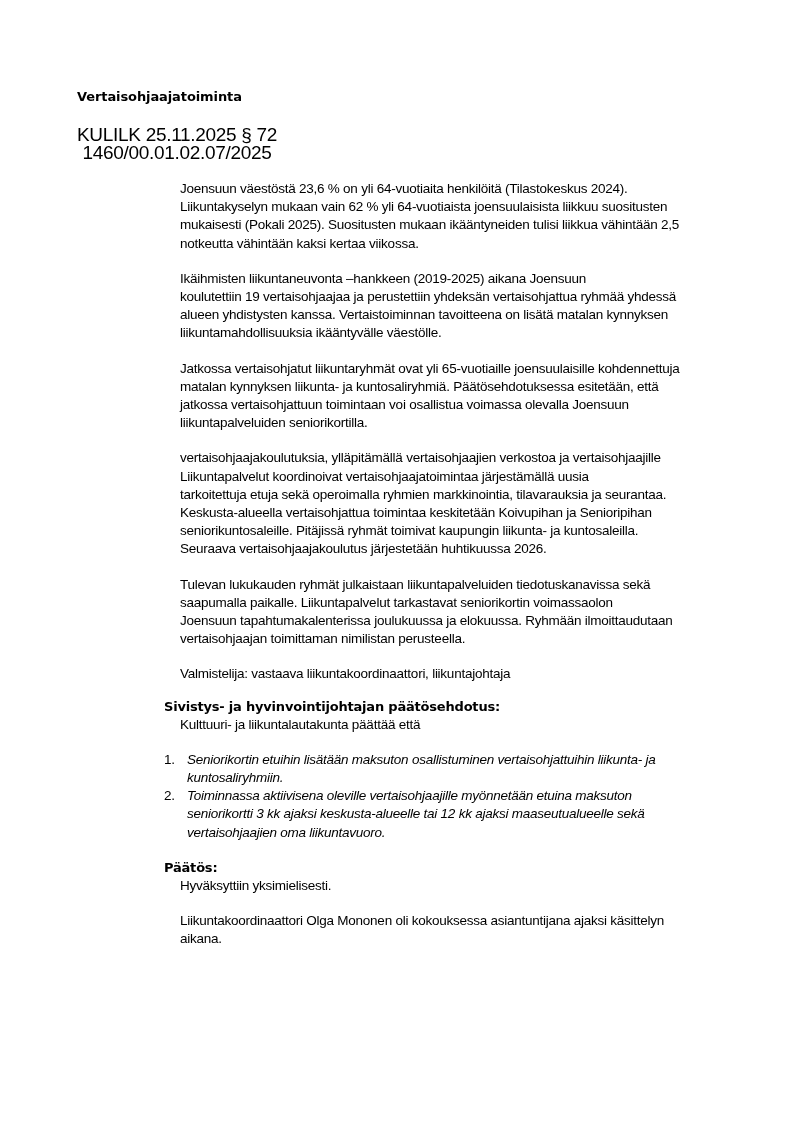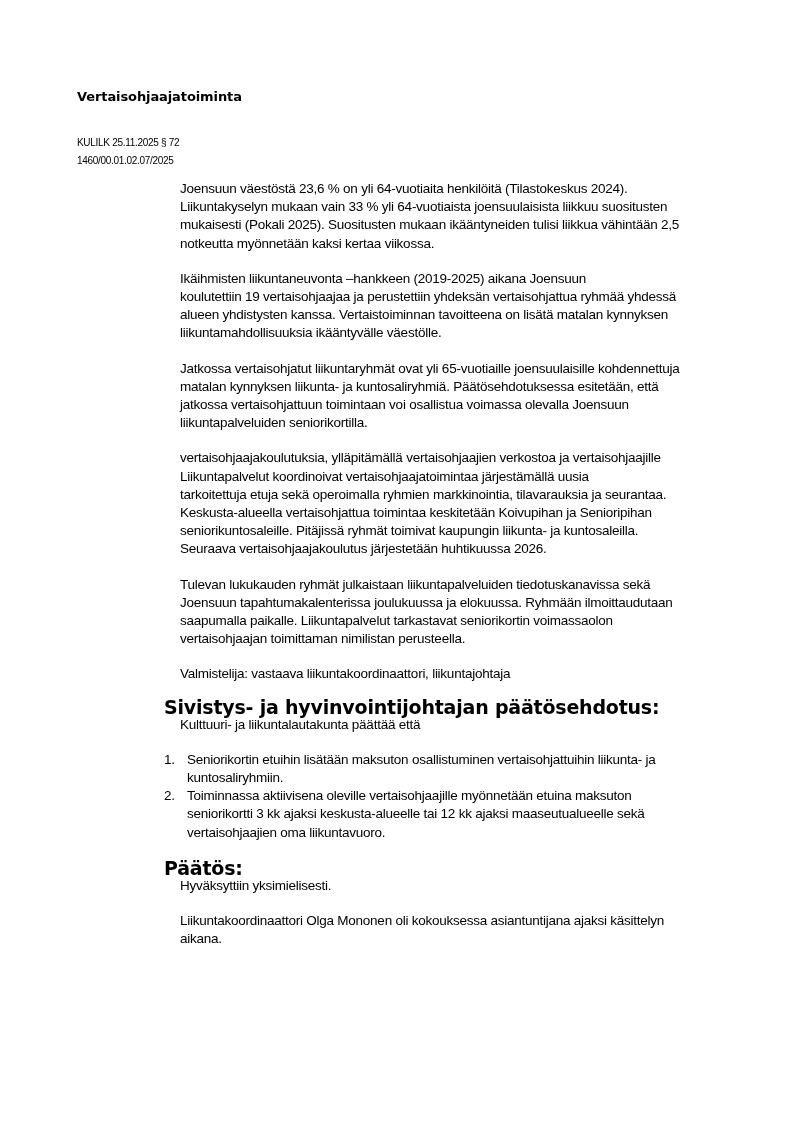--- a/index.html
+++ b/index.html
@@ -27,82 +27,83 @@
       top: 89px;
       font-family: "DejaVu Sans", sans-serif;
       font-weight: bold;
       font-size: 13px;
       line-height: 16px;
       letter-spacing: -0.1px;
     }
     .meta {
       position: absolute;
       left: 77px;
-      top: 134px;
-      font-size: 10px;
+      top: 126px;
+      font-size: 19px;
       line-height: 18px;
       letter-spacing: -0.3px;
+      text-align: center;
     }
     .meta div { white-space: nowrap; }
     .body {
       position: absolute;
       left: 164px;
       top: 180px;
       width: 580px;
       font-size: 13.5px;
       line-height: 18.2px;
       letter-spacing: -0.25px;
     }
     .para {
       margin: 0 0 17px 16px;
     }
     .para .ln { display: block; white-space: nowrap; }
     .heading {
       font-family: "DejaVu Sans", sans-serif;
       font-weight: bold;
-      font-size: 19px;
+      font-size: 13px;
       line-height: 18px;
       letter-spacing: -0.2px;
     }
     .proposal-block { margin-top: -3px; }
     ol.decisions {
       list-style: none;
       margin: 0 0 17px 0;
       padding: 0;
     }
     ol.decisions li {
       position: relative;
       padding-left: 23px;
     }
     ol.decisions li .num {
       position: absolute;
       left: 0;
       top: 0;
     }
-    ol.decisions li .ln { display: block; white-space: nowrap; }
+    ol.decisions li .ln { display: block; white-space: nowrap; font-style: italic; }
   </style>
 </head>
 <body>
 
 <div class="page">
 
   <div class="title">Vertaisohjaajatoiminta</div>
 
   <div class="meta">
     <div>KULILK 25.11.2025 § 72</div>
     <div>1460/00.01.02.07/2025</div>
   </div>
 
   <div class="body">
 
     <div class="para">
       <span class="ln">Joensuun väestöstä 23,6 % on yli 64-vuotiaita henkilöitä (Tilastokeskus 2024).</span>
-      <span class="ln">Liikuntakyselyn mukaan vain 33 % yli 64-vuotiaista joensuulaisista liikkuu suositusten</span>
+      <span class="ln">Liikuntakyselyn mukaan vain 62 % yli 64-vuotiaista joensuulaisista liikkuu suositusten</span>
       <span class="ln">mukaisesti (Pokali 2025). Suositusten mukaan ikääntyneiden tulisi liikkua vähintään 2,5</span>
-      <span class="ln">notkeutta myönnetään kaksi kertaa viikossa.</span>
+      <span class="ln">notkeutta vähintään kaksi kertaa viikossa.</span>
     </div>
 
     <div class="para">
       <span class="ln">Ikäihmisten liikuntaneuvonta –hankkeen (2019-2025) aikana Joensuun</span>
       <span class="ln">koulutettiin 19 vertaisohjaajaa ja perustettiin yhdeksän vertaisohjattua ryhmää yhdessä</span>
       <span class="ln">alueen yhdistysten kanssa. Vertaistoiminnan tavoitteena on lisätä matalan kynnyksen</span>
       <span class="ln">liikuntamahdollisuuksia ikääntyvälle väestölle.</span>
     </div>
 
     <div class="para">
@@ -116,22 +117,22 @@
       <span class="ln">vertaisohjaajakoulutuksia, ylläpitämällä vertaisohjaajien verkostoa ja vertaisohjaajille</span>
       <span class="ln">Liikuntapalvelut koordinoivat vertaisohjaajatoimintaa järjestämällä uusia</span>
       <span class="ln">tarkoitettuja etuja sekä operoimalla ryhmien markkinointia, tilavarauksia ja seurantaa.</span>
       <span class="ln">Keskusta-alueella vertaisohjattua toimintaa keskitetään Koivupihan ja Senioripihan</span>
       <span class="ln">seniorikuntosaleille. Pitäjissä ryhmät toimivat kaupungin liikunta- ja kuntosaleilla.</span>
       <span class="ln">Seuraava vertaisohjaajakoulutus järjestetään huhtikuussa 2026.</span>
     </div>
 
     <div class="para">
       <span class="ln">Tulevan lukukauden ryhmät julkaistaan liikuntapalveluiden tiedotuskanavissa sekä</span>
+      <span class="ln">saapumalla paikalle. Liikuntapalvelut tarkastavat seniorikortin voimassaolon</span>
       <span class="ln">Joensuun tapahtumakalenterissa joulukuussa ja elokuussa. Ryhmään ilmoittaudutaan</span>
-      <span class="ln">saapumalla paikalle. Liikuntapalvelut tarkastavat seniorikortin voimassaolon</span>
       <span class="ln">vertaisohjaajan toimittaman nimilistan perusteella.</span>
     </div>
 
     <div class="para">
       <span class="ln">Valmistelija: vastaava liikuntakoordinaattori, liikuntajohtaja</span>
     </div>
 
     <div class="proposal-block">
       <div class="heading">Sivistys- ja hyvinvointijohtajan päätösehdotus:</div>
       <div class="para">Kulttuuri- ja liikuntalautakunta päättää että</div>

